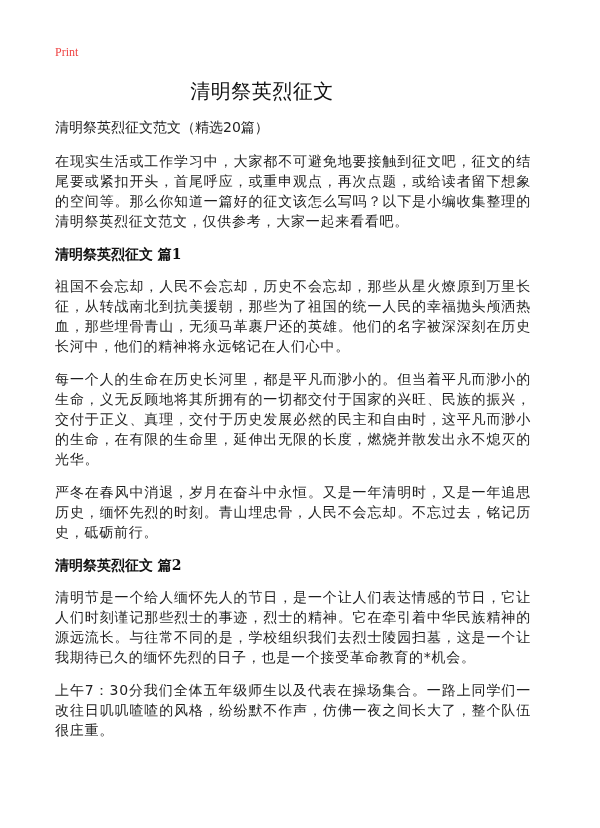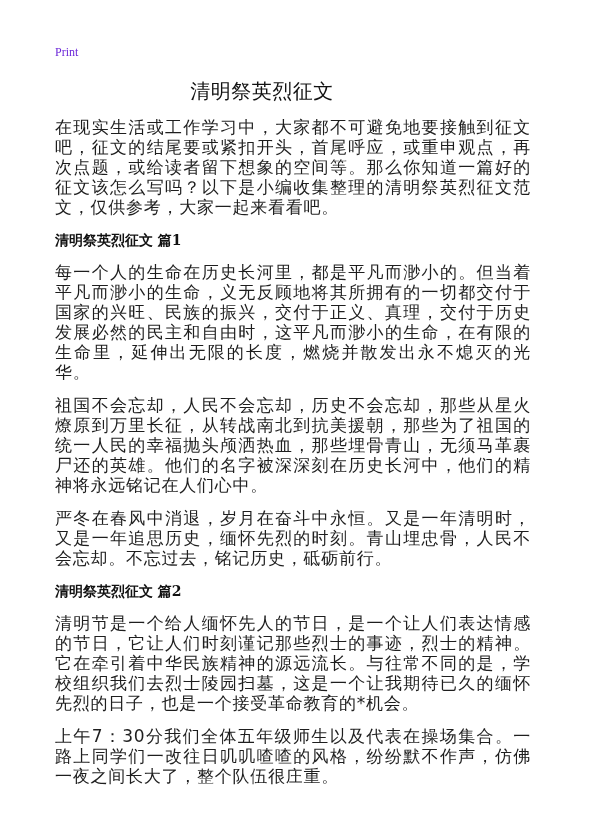--- a/index.html
+++ b/index.html
@@ -14,21 +14,21 @@
     position: relative;
     color: #1a1a1a;
     font-family: "DejaVu Sans", "Liberation Sans", sans-serif;
   }
   .print-label {
     position: absolute;
     left: 55px;
     top: 45px;
     font-family: "Liberation Serif", "DejaVu Serif", serif;
     font-size: 12px;
-    color: #6d28d9;
+    color: #ef4444;
   }
   .doc-title {
     position: absolute;
     left: 0;
     width: 524px;
     top: 78px;
     text-align: center;
     font-size: 20px;
     font-weight: normal;
     margin: 0;
@@ -41,21 +41,21 @@
     top: 117px;
     width: 492px;
   }
   .subtitle {
     font-size: 14px;
     line-height: 20px;
     margin: 0 0 14px 0;
     color: #222;
   }
   p.para {
-    font-size: 17px;
+    font-size: 14px;
     line-height: 20px;
     margin: 0 16px 13px 0;
     letter-spacing: 0.75px;
     text-align: justify;
     color: #1e1e1e;
   }
   h2.section {
     font-family: "DejaVu Serif", "Liberation Serif", serif;
     font-size: 14px;
     font-weight: bold;
@@ -65,26 +65,27 @@
   }
 </style>
 </head>
 <body>
 
 <div class="print-label">Print</div>
 
 <h1 class="doc-title">清明祭英烈征文</h1>
 
 <div class="content">
+  <div class="subtitle">清明祭英烈征文范文（精选20篇）</div>
   <p class="para">在现实生活或工作学习中，大家都不可避免地要接触到征文吧，征文的结尾要或紧扣开头，首尾呼应，或重申观点，再次点题，或给读者留下想象的空间等。那么你知道一篇好的征文该怎么写吗？以下是小编收集整理的清明祭英烈征文范文，仅供参考，大家一起来看看吧。</p>
 
   <div>
     <h2 class="section">清明祭英烈征文 篇1</h2>
+    <p class="para">祖国不会忘却，人民不会忘却，历史不会忘却，那些从星火燎原到万里长征，从转战南北到抗美援朝，那些为了祖国的统一人民的幸福抛头颅洒热血，那些埋骨青山，无须马革裹尸还的英雄。他们的名字被深深刻在历史长河中，他们的精神将永远铭记在人们心中。</p>
     <p class="para">每一个人的生命在历史长河里，都是平凡而渺小的。但当着平凡而渺小的生命，义无反顾地将其所拥有的一切都交付于国家的兴旺、民族的振兴，交付于正义、真理，交付于历史发展必然的民主和自由时，这平凡而渺小的生命，在有限的生命里，延伸出无限的长度，燃烧并散发出永不熄灭的光华。</p>
-    <p class="para">祖国不会忘却，人民不会忘却，历史不会忘却，那些从星火燎原到万里长征，从转战南北到抗美援朝，那些为了祖国的统一人民的幸福抛头颅洒热血，那些埋骨青山，无须马革裹尸还的英雄。他们的名字被深深刻在历史长河中，他们的精神将永远铭记在人们心中。</p>
     <p class="para">严冬在春风中消退，岁月在奋斗中永恒。又是一年清明时，又是一年追思历史，缅怀先烈的时刻。青山埋忠骨，人民不会忘却。不忘过去，铭记历史，砥砺前行。</p>
   </div>
 
   <div>
     <h2 class="section">清明祭英烈征文 篇2</h2>
     <p class="para">清明节是一个给人缅怀先人的节日，是一个让人们表达情感的节日，它让人们时刻谨记那些烈士的事迹，烈士的精神。它在牵引着中华民族精神的源远流长。与往常不同的是，学校组织我们去烈士陵园扫墓，这是一个让我期待已久的缅怀先烈的日子，也是一个接受革命教育的*机会。</p>
     <p class="para">上午7：30分我们全体五年级师生以及代表在操场集合。一路上同学们一改往日叽叽喳喳的风格，纷纷默不作声，仿佛一夜之间长大了，整个队伍很庄重。</p>
   </div>
 </div>
 

